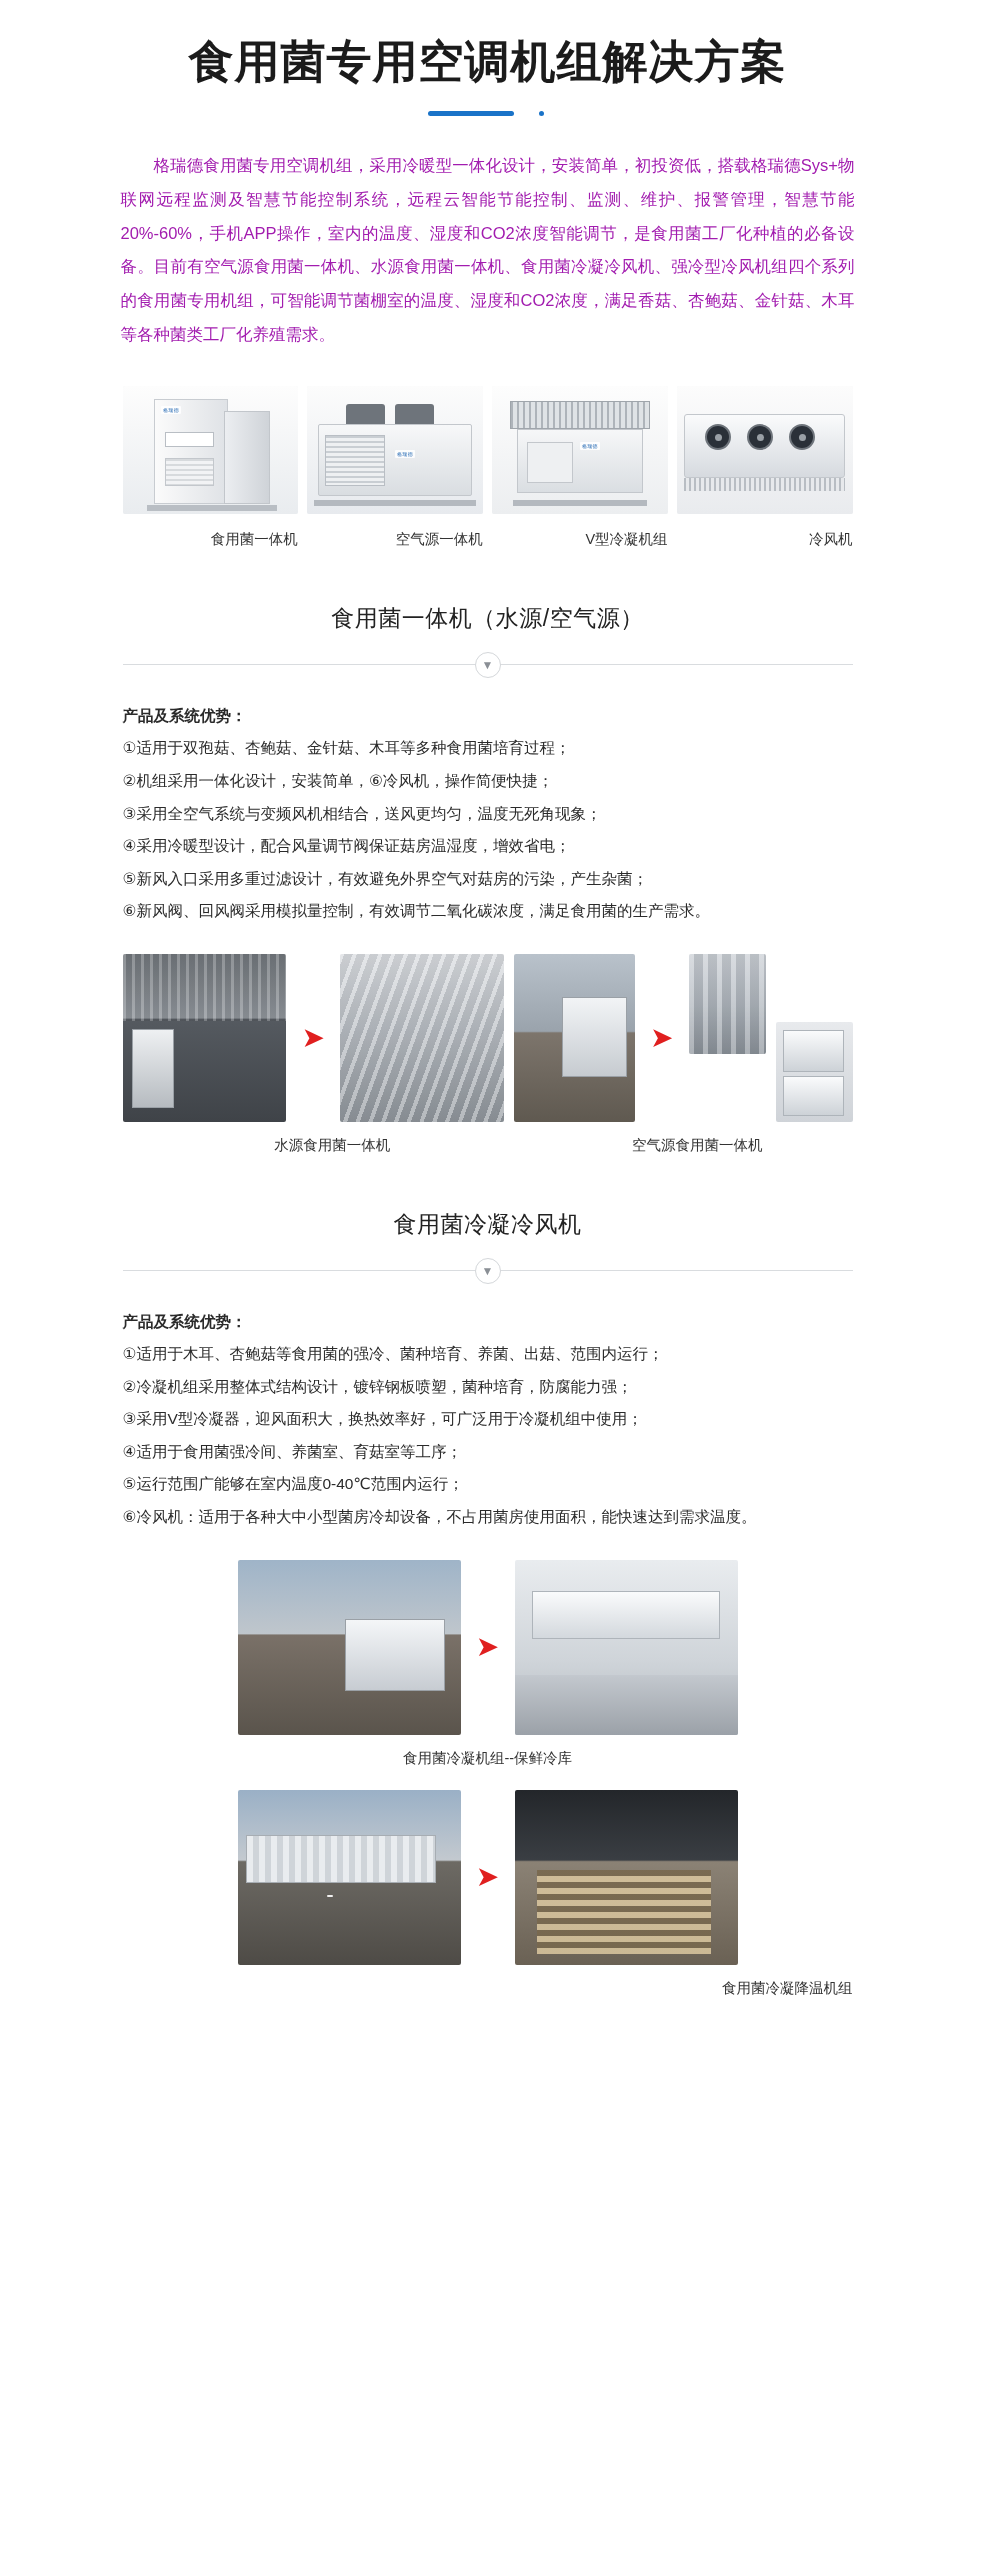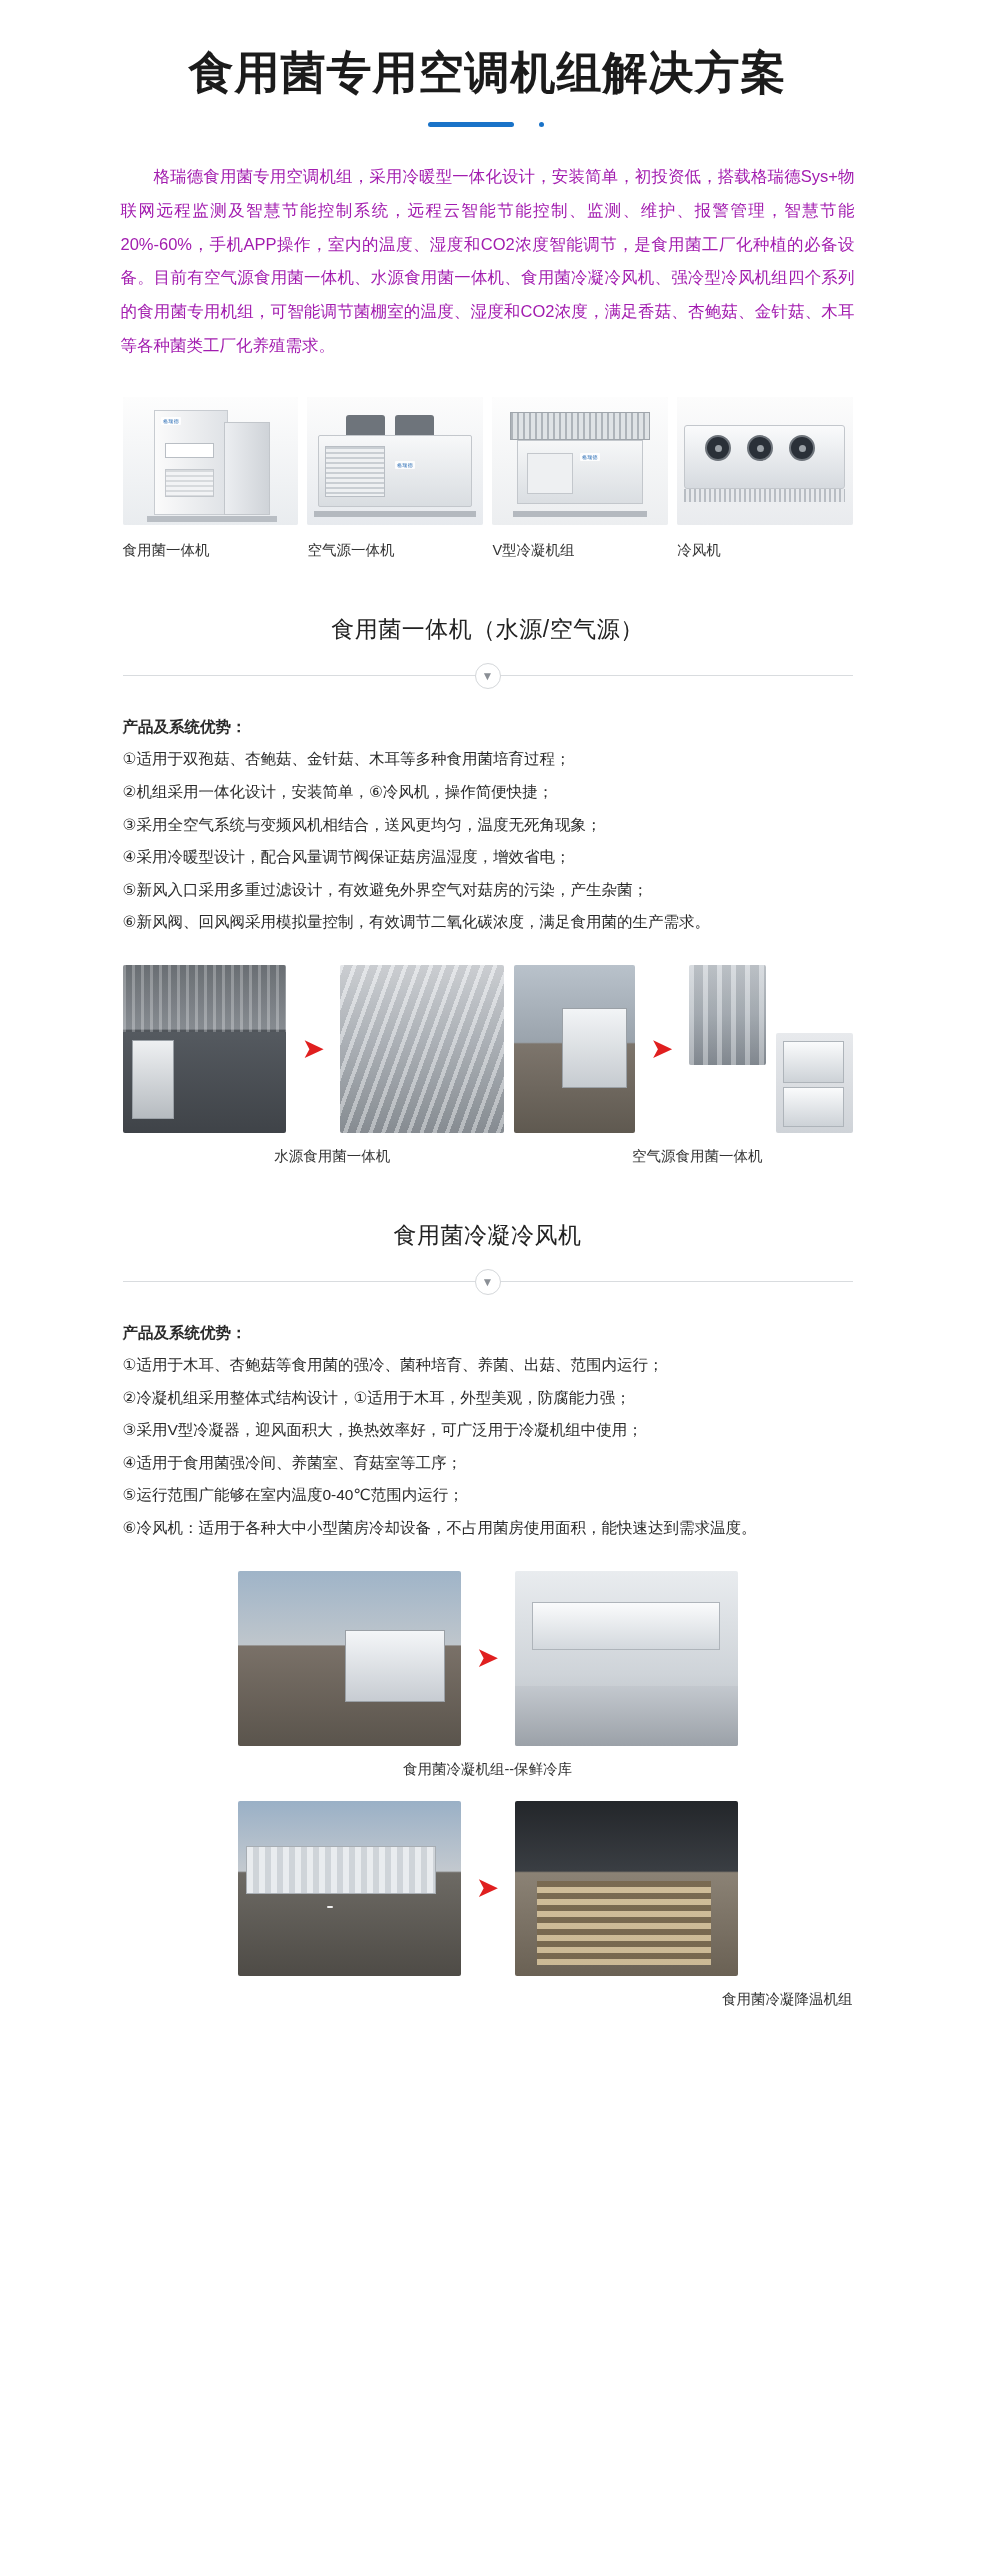--- a/index.html
+++ b/index.html
@@ -8,21 +8,21 @@
     padding: 0;
     background: #ffffff;
   }
   body {
     width: 990px;
     font-family: "Liberation Sans", "DejaVu Sans", sans-serif;
     color: #222;
   }
   .page {
     width: 865px;
-    margin: 12px auto;
+    margin: 1px auto;
     padding: 0 15px 40px 0;
     background: #fff;
   }
 
   
   .hero {
     padding: 34px 0 6px 0;
     text-align: center;
   }
   .hero-title {
@@ -69,21 +69,21 @@
 
   
   .product-row {
     margin: 34px 60px 0 60px;
     display: flex;
     justify-content: space-between;
     align-items: flex-end;
   }
   .product-cell {
     width: 24%;
-    text-align: left;
+    text-align: right;
   }
   .thumb {
     position: relative;
     height: 128px;
     background: #f3f4f6;
     overflow: hidden;
     border-radius: 2px;
   }
   .thumb-caption {
     margin-top: 16px;
@@ -427,21 +427,21 @@
     <div class="section-title">食用菌冷凝冷风机</div>
   </div>
   <div class="section-divider">
     <span class="line"></span>
     <span class="chev">▼</span>
   </div>
 
   <div class="adv-block">
     <div class="adv-title">产品及系统优势：</div>
     <div class="adv-item">①适用于木耳、杏鲍菇等食用菌的强冷、菌种培育、养菌、出菇、范围内运行；</div>
-    <div class="adv-item">②冷凝机组采用整体式结构设计，①适用于木耳，外型美观，防腐能力强；</div>
+    <div class="adv-item">②冷凝机组采用整体式结构设计，镀锌钢板喷塑，菌种培育，防腐能力强；</div>
     <div class="adv-item">③采用V型冷凝器，迎风面积大，换热效率好，可广泛用于冷凝机组中使用；</div>
     <div class="adv-item">④适用于食用菌强冷间、养菌室、育菇室等工序；</div>
     <div class="adv-item">⑤运行范围广能够在室内温度0-40℃范围内运行；</div>
     <div class="adv-item">⑥冷风机：适用于各种大中小型菌房冷却设备，不占用菌房使用面积，能快速达到需求温度。</div>
   </div>
 
   <div class="photo-row" style="margin-left:175px;margin-right:175px;">
     <div class="photo ph-farmyard" style="width:290px;height:175px;">
       <span class="brand-badge" style="left:56%;top:56%;"></span>
     </div>

